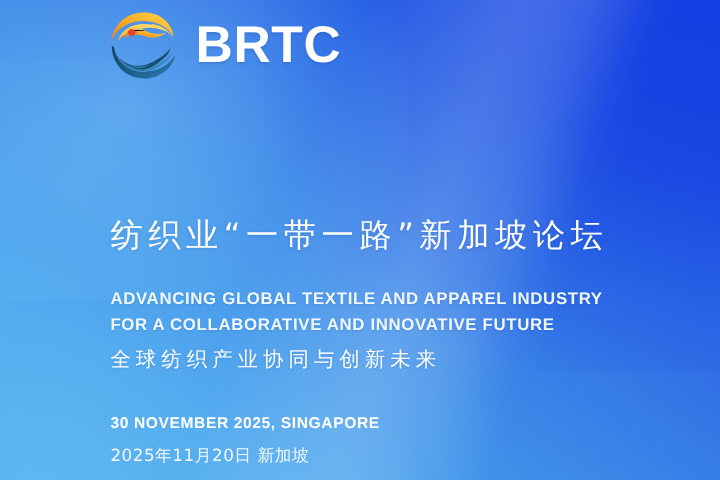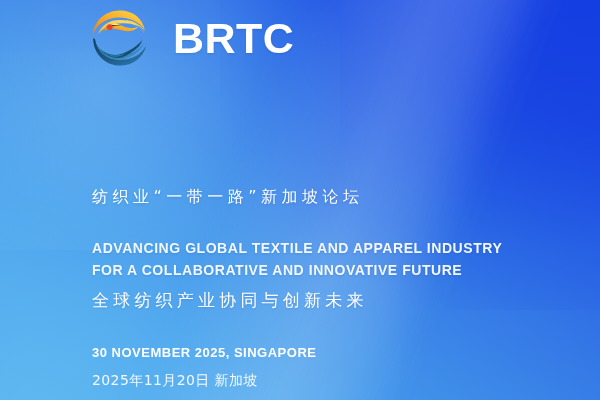--- a/index.html
+++ b/index.html
@@ -100,21 +100,21 @@
     inset:0;
     padding:0;
   }
 
   
   .brand {
     position:absolute;
     left:88px; top:6px;
     display:flex;
     align-items:center;
-    gap:21px;
+    gap:11px;
   }
   .logo-mark {
     width:64px; height:64px;
     flex:0 0 64px;
     display:block;
   }
   .brand-word {
     color:#ffffff;
     font-size:43px;
     font-weight:bold;
@@ -137,21 +137,21 @@
     line-height:36px;
     white-space:nowrap;
     text-shadow:0 1px 3px rgba(12,55,150,0.20);
   }
 
   
   .cn-title {
     position:absolute;
     left:92px; top:182px;
     color:#ffffff;
-    font-size:16px;
+    font-size:27px;
     font-weight:500;
     letter-spacing:4.5px;
     line-height:30px;
     white-space:nowrap;
     font-family:"DejaVu Sans","Liberation Sans", sans-serif;
     text-shadow:0 1px 3px rgba(12,55,150,0.18);
   }
 
   
   .tagline {

